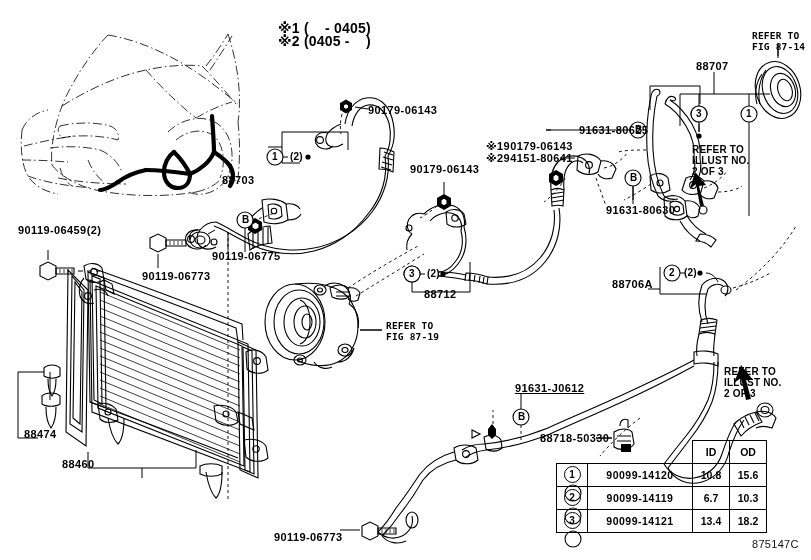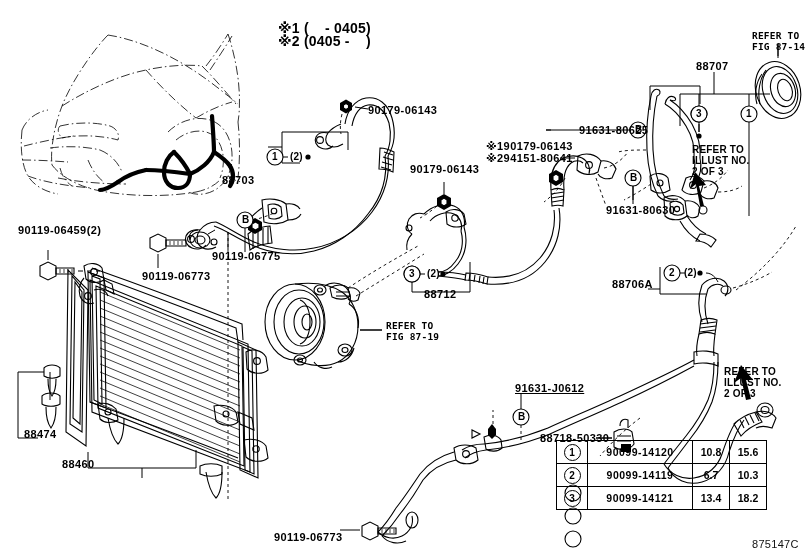--- a/index.html
+++ b/index.html
@@ -576,20 +576,26 @@
   <div class="refblk" style="left:692px;top:144px;">REFER TO
 ILLUST NO.
 2 OF 3</div>
   <div class="refblk" style="left:724px;top:366px;">REFER TO
 ILLUST NO.
 2 OF 3</div>
 
   <table id="sizetable" style="left:556px;top:440px;">
     <tbody>
     <tr>
+      <td class="idx" style="border:none;"></td>
+      <td class="pn" style="border:none;"></td>
+      <td class="num hdr">ID</td>
+      <td class="num hdr">OD</td>
+    </tr>
+    <tr>
       <td class="idx"><span class="circ">1</span></td>
       <td class="pn">90099-14120</td>
       <td class="num">10.8</td>
       <td class="num">15.6</td>
     </tr>
     <tr>
       <td class="idx"><span class="circ">2</span></td>
       <td class="pn">90099-14119</td>
       <td class="num">6.7</td>
       <td class="num">10.3</td>

